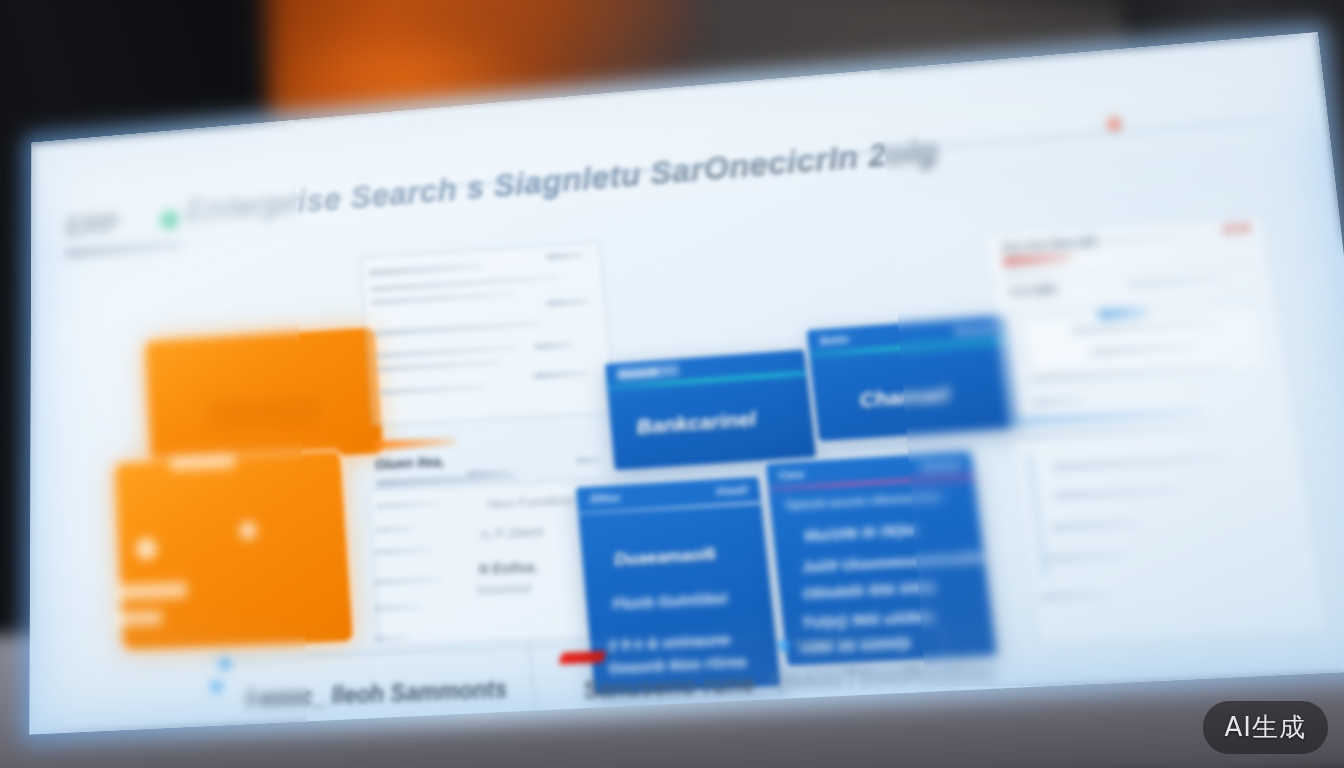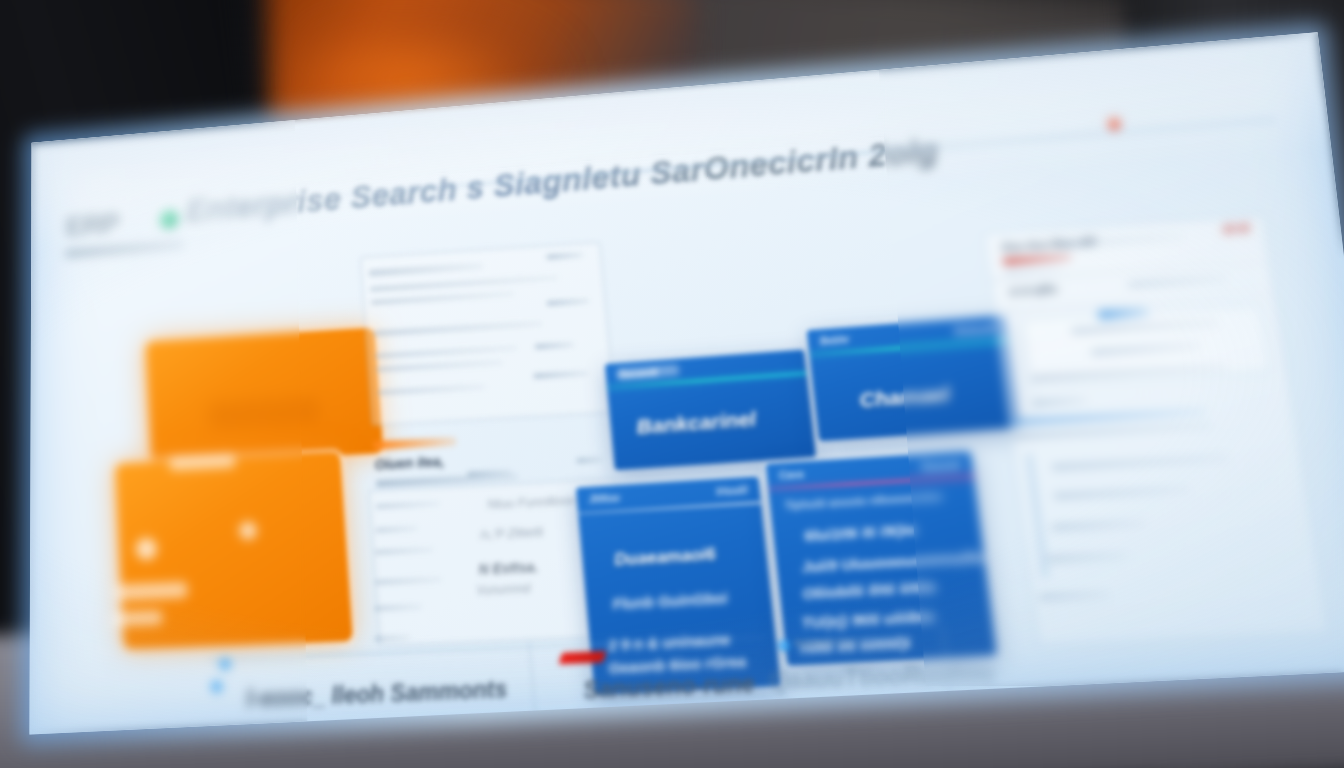--- a/index.html
+++ b/index.html
@@ -548,13 +548,14 @@
       </div>
 
       <div id="screen-topfade"></div>
       <div id="focus-blur-top"></div>
       <div id="focus-blur-left"></div>
       <div id="focus-blur-right"></div>
       <div id="screen-vignette"></div>
     </div>
   </div>
 
+  <div id="watermark">AI生成</div>
 </div>
 
 </body></html>

